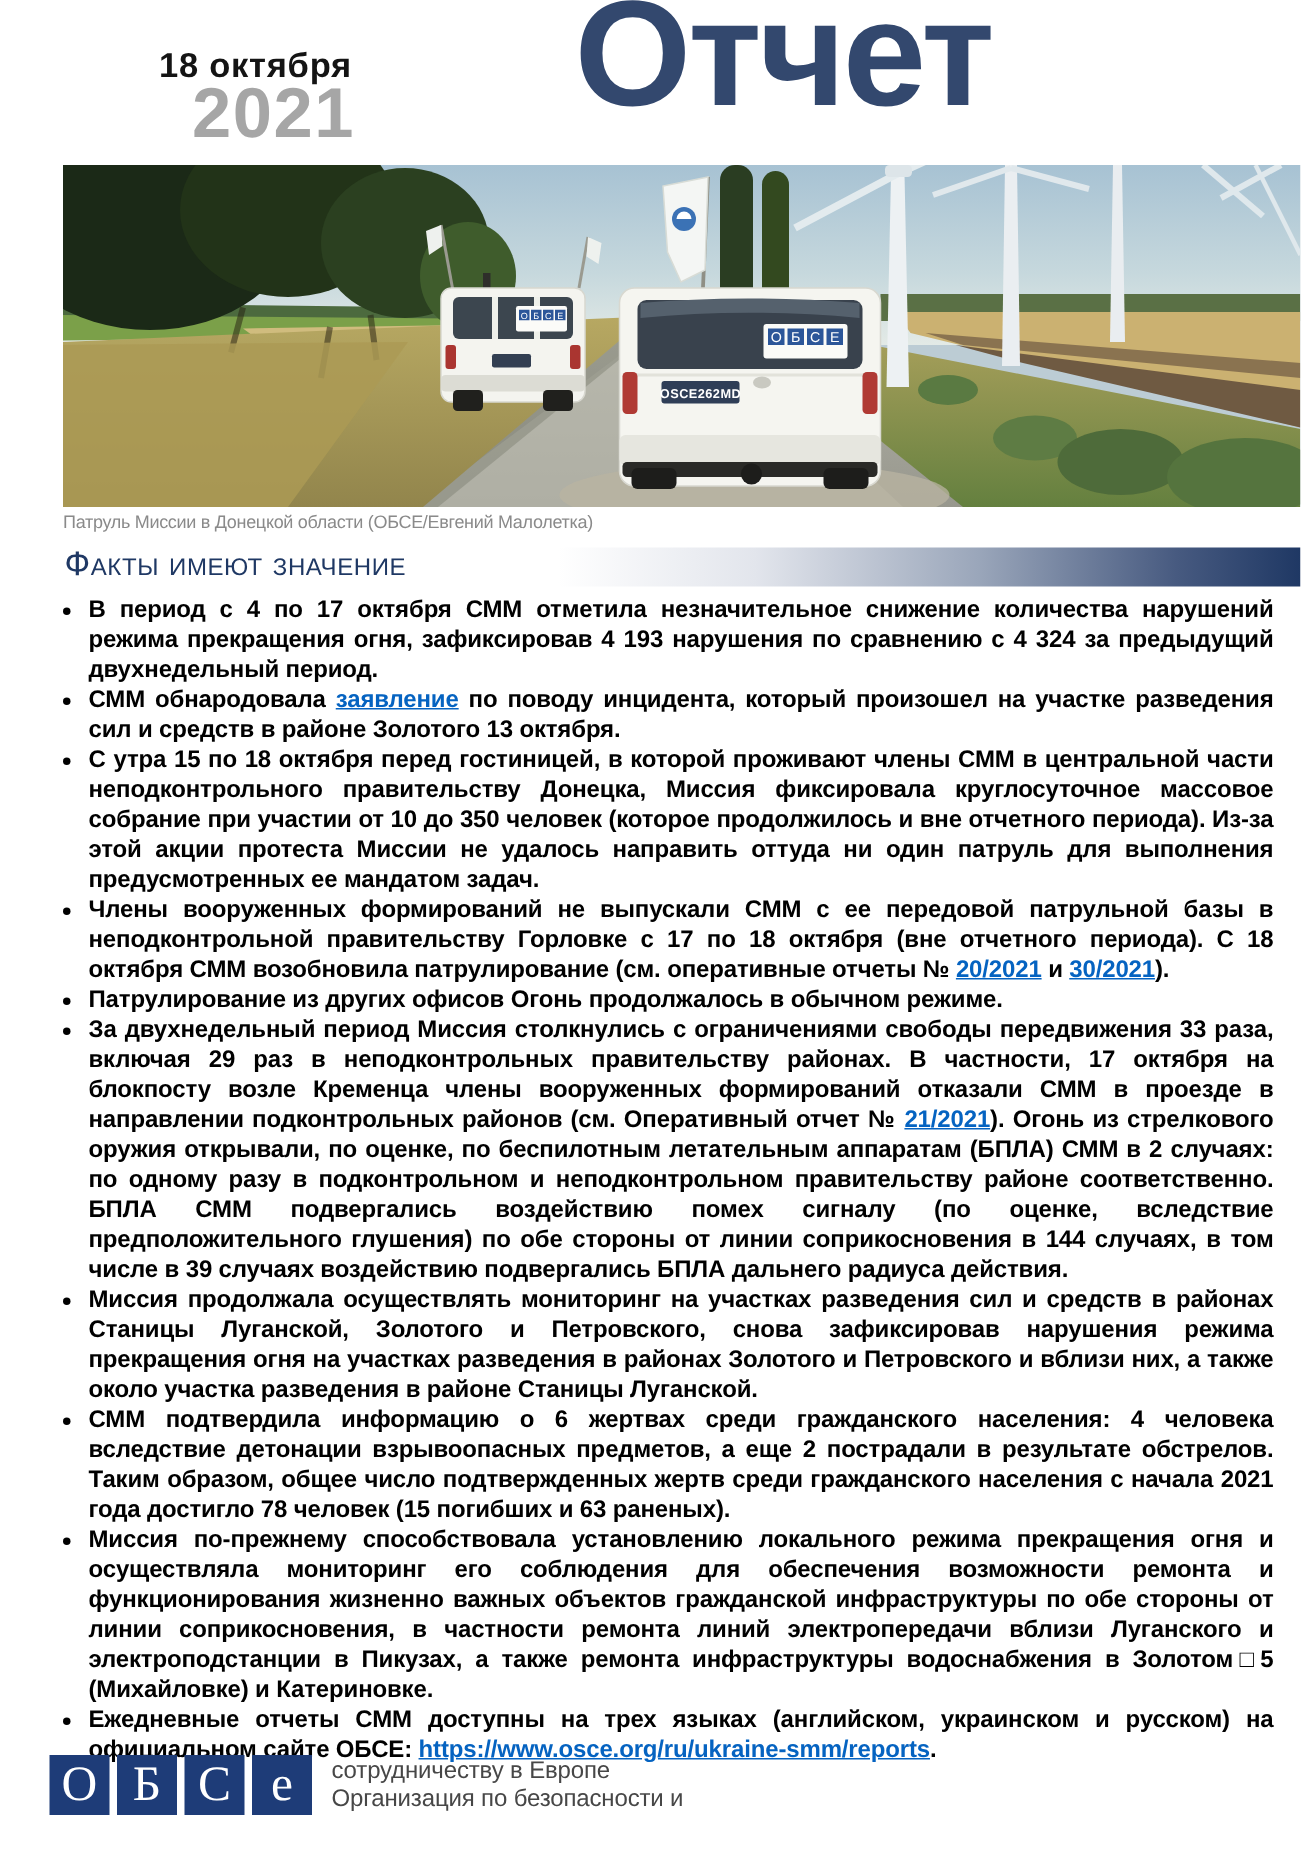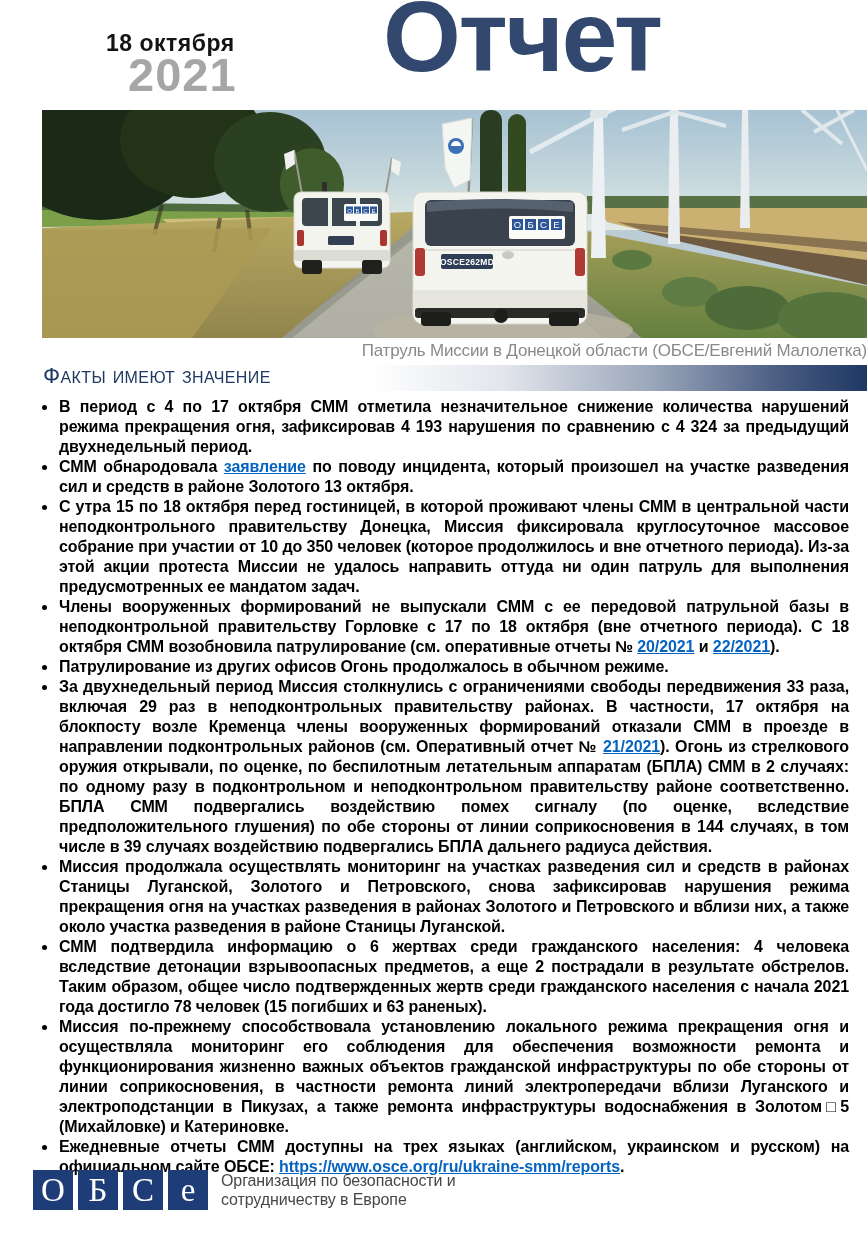--- a/index.html
+++ b/index.html
@@ -15,22 +15,22 @@
   
   .date-block{position:absolute;left:106px;top:32px;}
   .date-day{font-size:23px;font-weight:bold;color:#141414;letter-spacing:.5px;line-height:1;}
   .date-year{font-size:47px;font-weight:bold;color:var(--year-gray);line-height:.92;margin-left:22px;margin-top:-2px;letter-spacing:1px;}
   .page-title{position:absolute;left:383px;top:-16px;font-size:100px;font-weight:bold;
               color:var(--title-navy);line-height:1.05;letter-spacing:-2px;}
 
   
   .photo{position:absolute;left:42px;top:110px;width:825px;height:228px;overflow:hidden;background:#bcccd4;}
   .photo svg{display:block;width:100%;height:100%;}
-  .caption{position:absolute;left:42px;top:341px;width:825px;text-align:right;
-           font-size:17px;color:var(--caption-gray);letter-spacing:-.2px;}
+  .caption{position:absolute;left:42px;top:341px;width:825px;text-align:left;
+           font-size:12px;color:var(--caption-gray);letter-spacing:-.2px;}
 
   
   .section-bar{position:absolute;left:42px;right:0;top:365px;height:26px;
       background:linear-gradient(90deg,#ffffff 0%,#ffffff 40%,#e2e5ec 56%,#9aa6ba 74%,#475a80 90%,#1F3864 100%);}
   .section-title{position:absolute;left:1px;top:-2px;font-size:22.5px;font-weight:normal;
       color:var(--heading-navy);font-variant:small-caps;letter-spacing:.4px;white-space:nowrap;}
 
   
   .facts{position:absolute;left:36px;top:397px;width:813px;list-style:none;}
   .facts li{position:relative;padding-left:23px;text-align:justify;
@@ -200,21 +200,21 @@
 <figcaption class="caption">Патруль Миссии в Донецкой области (ОБСЕ/Евгений Малолетка)</figcaption>
 
 <div class="section-bar">
   <h2 class="section-title">Факты имеют значение</h2>
 </div>
 
 <ul class="facts">
     <li><span>В период с 4 по 17 октября СММ отметила незначительное снижение количества нарушений режима прекращения огня, зафиксировав 4 193 нарушения по сравнению с 4 324 за предыдущий двухнедельный период.</span></li>
     <li><span>СММ обнародовала </span><a href="#">заявление</a><span> по поводу инцидента, который произошел на участке разведения сил и средств в районе Золотого 13 октября.</span></li>
     <li><span>С утра 15 по 18 октября перед гостиницей, в которой проживают члены СММ в центральной части неподконтрольного правительству Донецка, Миссия фиксировала круглосуточное массовое собрание при участии от 10 до 350 человек (которое продолжилось и вне отчетного периода). Из-за этой акции протеста Миссии не удалось направить оттуда ни один патруль для выполнения предусмотренных ее мандатом задач.</span></li>
-    <li><span>Члены вооруженных формирований не выпускали СММ с ее передовой патрульной базы в неподконтрольной правительству Горловке с 17 по 18 октября (вне отчетного периода). С 18 октября СММ возобновила патрулирование (см. оперативные отчеты № </span><a href="#">20/2021</a><span> и </span><a href="#">22/2021</a><span>).</span></li>
+    <li><span>Члены вооруженных формирований не выпускали СММ с ее передовой патрульной базы в неподконтрольной правительству Горловке с 17 по 18 октября (вне отчетного периода). С 18 октября СММ возобновила патрулирование (см. оперативные отчеты № </span><a href="#">20/2021</a><span> и </span><a href="#">30/2021</a><span>).</span></li>
     <li><span>Патрулирование из других офисов Огонь продолжалось в обычном режиме.</span></li>
     <li><span>За двухнедельный период Миссия столкнулись с ограничениями свободы передвижения 33 раза, включая 29 раз в неподконтрольных правительству районах. В частности, 17 октября на блокпосту возле Кременца члены вооруженных формирований отказали СММ в проезде в направлении подконтрольных районов (см. Оперативный отчет № </span><a href="#">21/2021</a><span>). Огонь из стрелкового оружия открывали, по оценке, по беспилотным летательным аппаратам (БПЛА) СММ в 2 случаях: по одному разу в подконтрольном и неподконтрольном правительству районе соответственно. БПЛА СММ подвергались воздействию помех сигналу (по оценке, вследствие предположительного глушения) по обе стороны от линии соприкосновения в 144 случаях, в том числе в 39 случаях воздействию подвергались БПЛА дальнего радиуса действия.</span></li>
     <li><span>Миссия продолжала осуществлять мониторинг на участках разведения сил и средств в районах Станицы Луганской, Золотого и Петровского, снова зафиксировав нарушения режима прекращения огня на участках разведения в районах Золотого и Петровского и вблизи них, а также около участка разведения в районе Станицы Луганской.</span></li>
     <li><span>СММ подтвердила информацию о 6 жертвах среди гражданского населения: 4 человека вследствие детонации взрывоопасных предметов, а еще 2 пострадали в результате обстрелов. Таким образом, общее число подтвержденных жертв среди гражданского населения с начала 2021 года достигло 78 человек (15 погибших и 63 раненых).</span></li>
     <li><span>Миссия по-прежнему способствовала установлению локального режима прекращения огня и осуществляла мониторинг его соблюдения для обеспечения возможности ремонта и функционирования жизненно важных объектов гражданской инфраструктуры по обе стороны от линии соприкосновения, в частности ремонта линий электропередачи вблизи Луганского и электроподстанции в Пикузах, а также ремонта инфраструктуры водоснабжения в Золотом□5 (Михайловке) и Катериновке.</span></li>
     <li><span>Ежедневные отчеты СММ доступны на трех языках (английском, украинском и русском) на официальном сайте ОБСЕ: </span><a href="#">https://www.osce.org/ru/ukraine-smm/reports</a><span>.</span></li>
   </ul>
 
 <footer class="footer">
   <div class="logo">
@@ -225,16 +225,16 @@
         <span>Б</span>
       </div>
       <div class="logo-sq">
         <span>С</span>
       </div>
       <div class="logo-sq">
         <span>е</span>
       </div>
     </div>
   <div class="org-text">
+    <div>сотрудничеству в Европе</div>
     <div>Организация по безопасности и</div>
-    <div>сотрудничеству в Европе</div>
   </div>
 </footer>
 
 </body></html>

